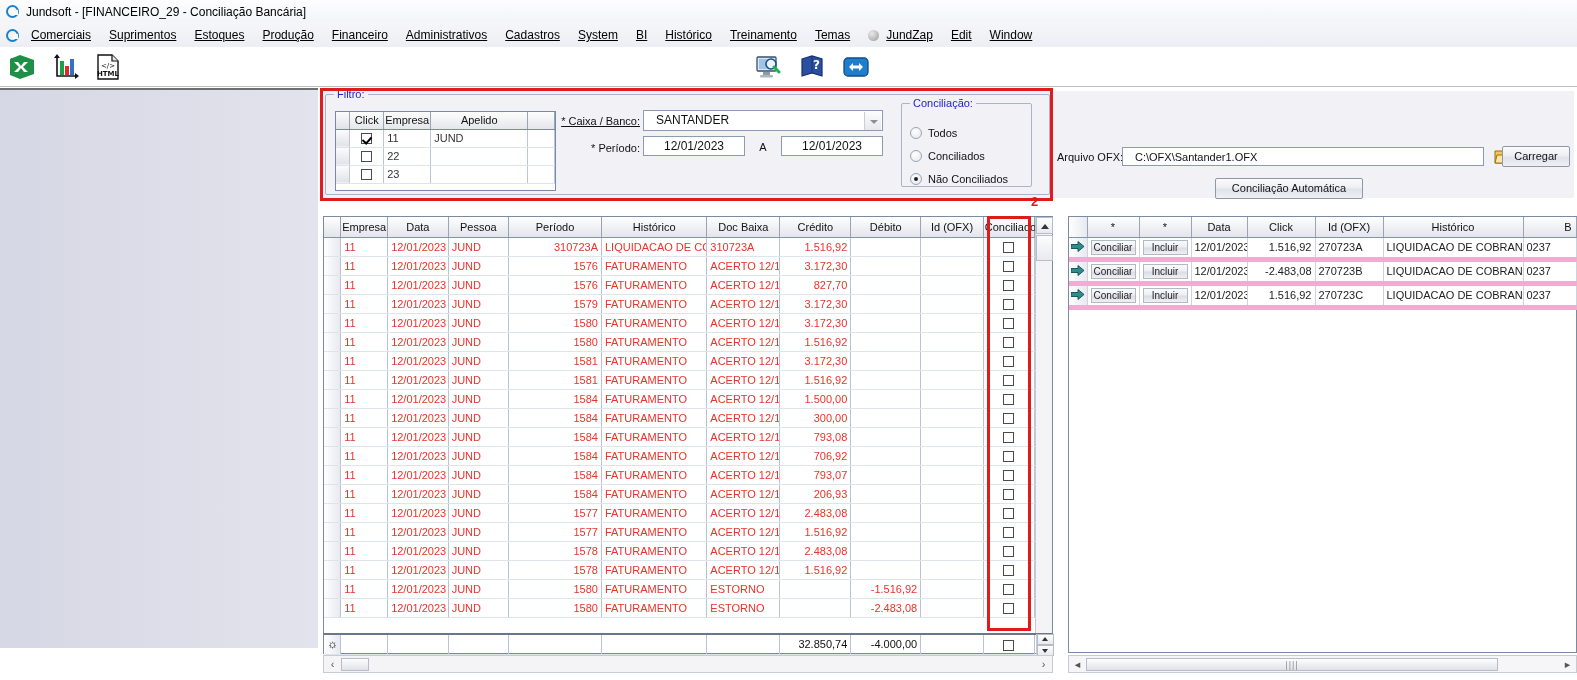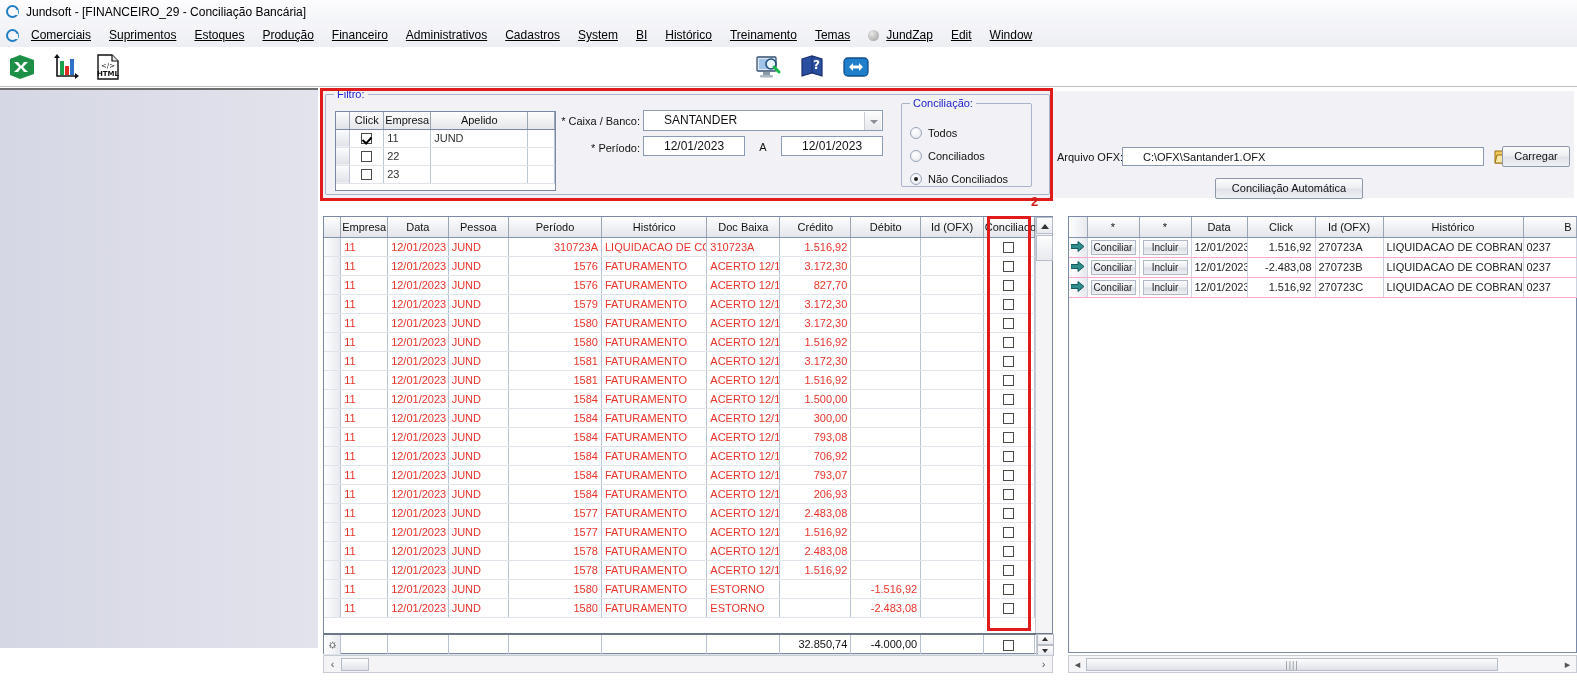--- a/index.html
+++ b/index.html
@@ -156,21 +156,21 @@
     display: inline-block; position: relative; vertical-align: middle;
   }
   .cb.on::after {
     content: ""; position: absolute; left: 2px; top: 1px; width: 4px; height: 7px;
     border: solid #000; border-width: 0 2px 2px 0; transform: rotate(42deg);
   }
 
   .fld-label { position: absolute; text-align: right; font-size: 11px; color: #111; }
   .inp {
     position: absolute; border: 1px solid #8b9bb4; background: #fff;
-    font-size: 12px; color: #111; padding: 1px 20px; line-height: 17px; height: 20px;
+    font-size: 12px; color: #111; padding: 1px 12px; line-height: 17px; height: 20px;
   }
   .inp.date { text-align: center; font-size: 12px; }
   .combo-btn {
     position: absolute; width: 17px; height: 18px; top: 1px; right: 1px;
     background: linear-gradient(to bottom,#fcfcfc,#e6e8ed);
     border-left: 1px solid #c9cdd6;
   }
   .combo-btn::after {
     content: ""; position: absolute; left: 5px; top: 8px;
     border-left: 4px solid transparent; border-right: 4px solid transparent;
@@ -265,21 +265,21 @@
     background: #fff; border: 1px solid #7a8aa6;
   }
   table.rdgrid { border-collapse: collapse; table-layout: fixed; font-size: 11px; width: 100%;}
   table.rdgrid th {
     height: 20px; font-weight: normal; font-size: 11px; color: #111;
     background: linear-gradient(to bottom,#ffffff 0%,#f0f1f4 50%,#e3e5ea 100%);
     border-right: 1px solid #9aa4b4; border-bottom: 1px solid #8494ad;
   }
   table.rdgrid td {
     height: 20px; padding: 0 3px; color: #222; white-space: nowrap; overflow: hidden;
-    border-right: 1px solid #cdd3de; border-bottom: 1px solid #f9a8d4;
+    border-right: 1px solid #cdd3de; border-bottom: 5px solid #f9a8d4;
   }
   .gbtn {
     display: block; width: 100%; height: 15px; line-height: 14px; text-align: center;
     font-size: 10px; color: #222;
     background: linear-gradient(to bottom,#fbfbfc 0%,#eceef2 48%,#d9dce3 52%,#eef0f4 100%);
     border: 1px solid #b2b9c6;
   }
   .rhscroll {
     position: absolute; left: 1068px; top: 655px; width: 509px; height: 18px;
     background: #f6f6f8; border: 1px solid #c7cbd4;
@@ -430,21 +430,21 @@
       <td class="hdl"></td>
       <td style="text-align:center"><span class="cb"></span></td>
       <td>23</td>
       <td></td>
       <td></td>
     </tr>
   </tbody>
     </table>
 </div>
 
-<div class="fld-label" style="left:556px; top:115px; width:84px;">* Caixa / Banco:</div>
+<div class="fld-label" style="left:556px; top:115px; width:84px;text-decoration:underline;">* Caixa / Banco:</div>
 <div class="inp" style="left:643px; top:110px; width:240px; height:21px;">
   <span>SANTANDER</span>
   <span class="combo-btn"></span>
 </div>
 
 <div class="fld-label" style="left:556px; top:142px; width:84px;">* Período:</div>
 <div class="inp date" style="left:643px; top:136px; width:102px;">12/01/2023</div>
 <div class="fld-label" style="left:752px; top:141px; width:22px; text-align:center;">A</div>
 <div class="inp date" style="left:781px; top:136px; width:102px;">12/01/2023</div>
 

